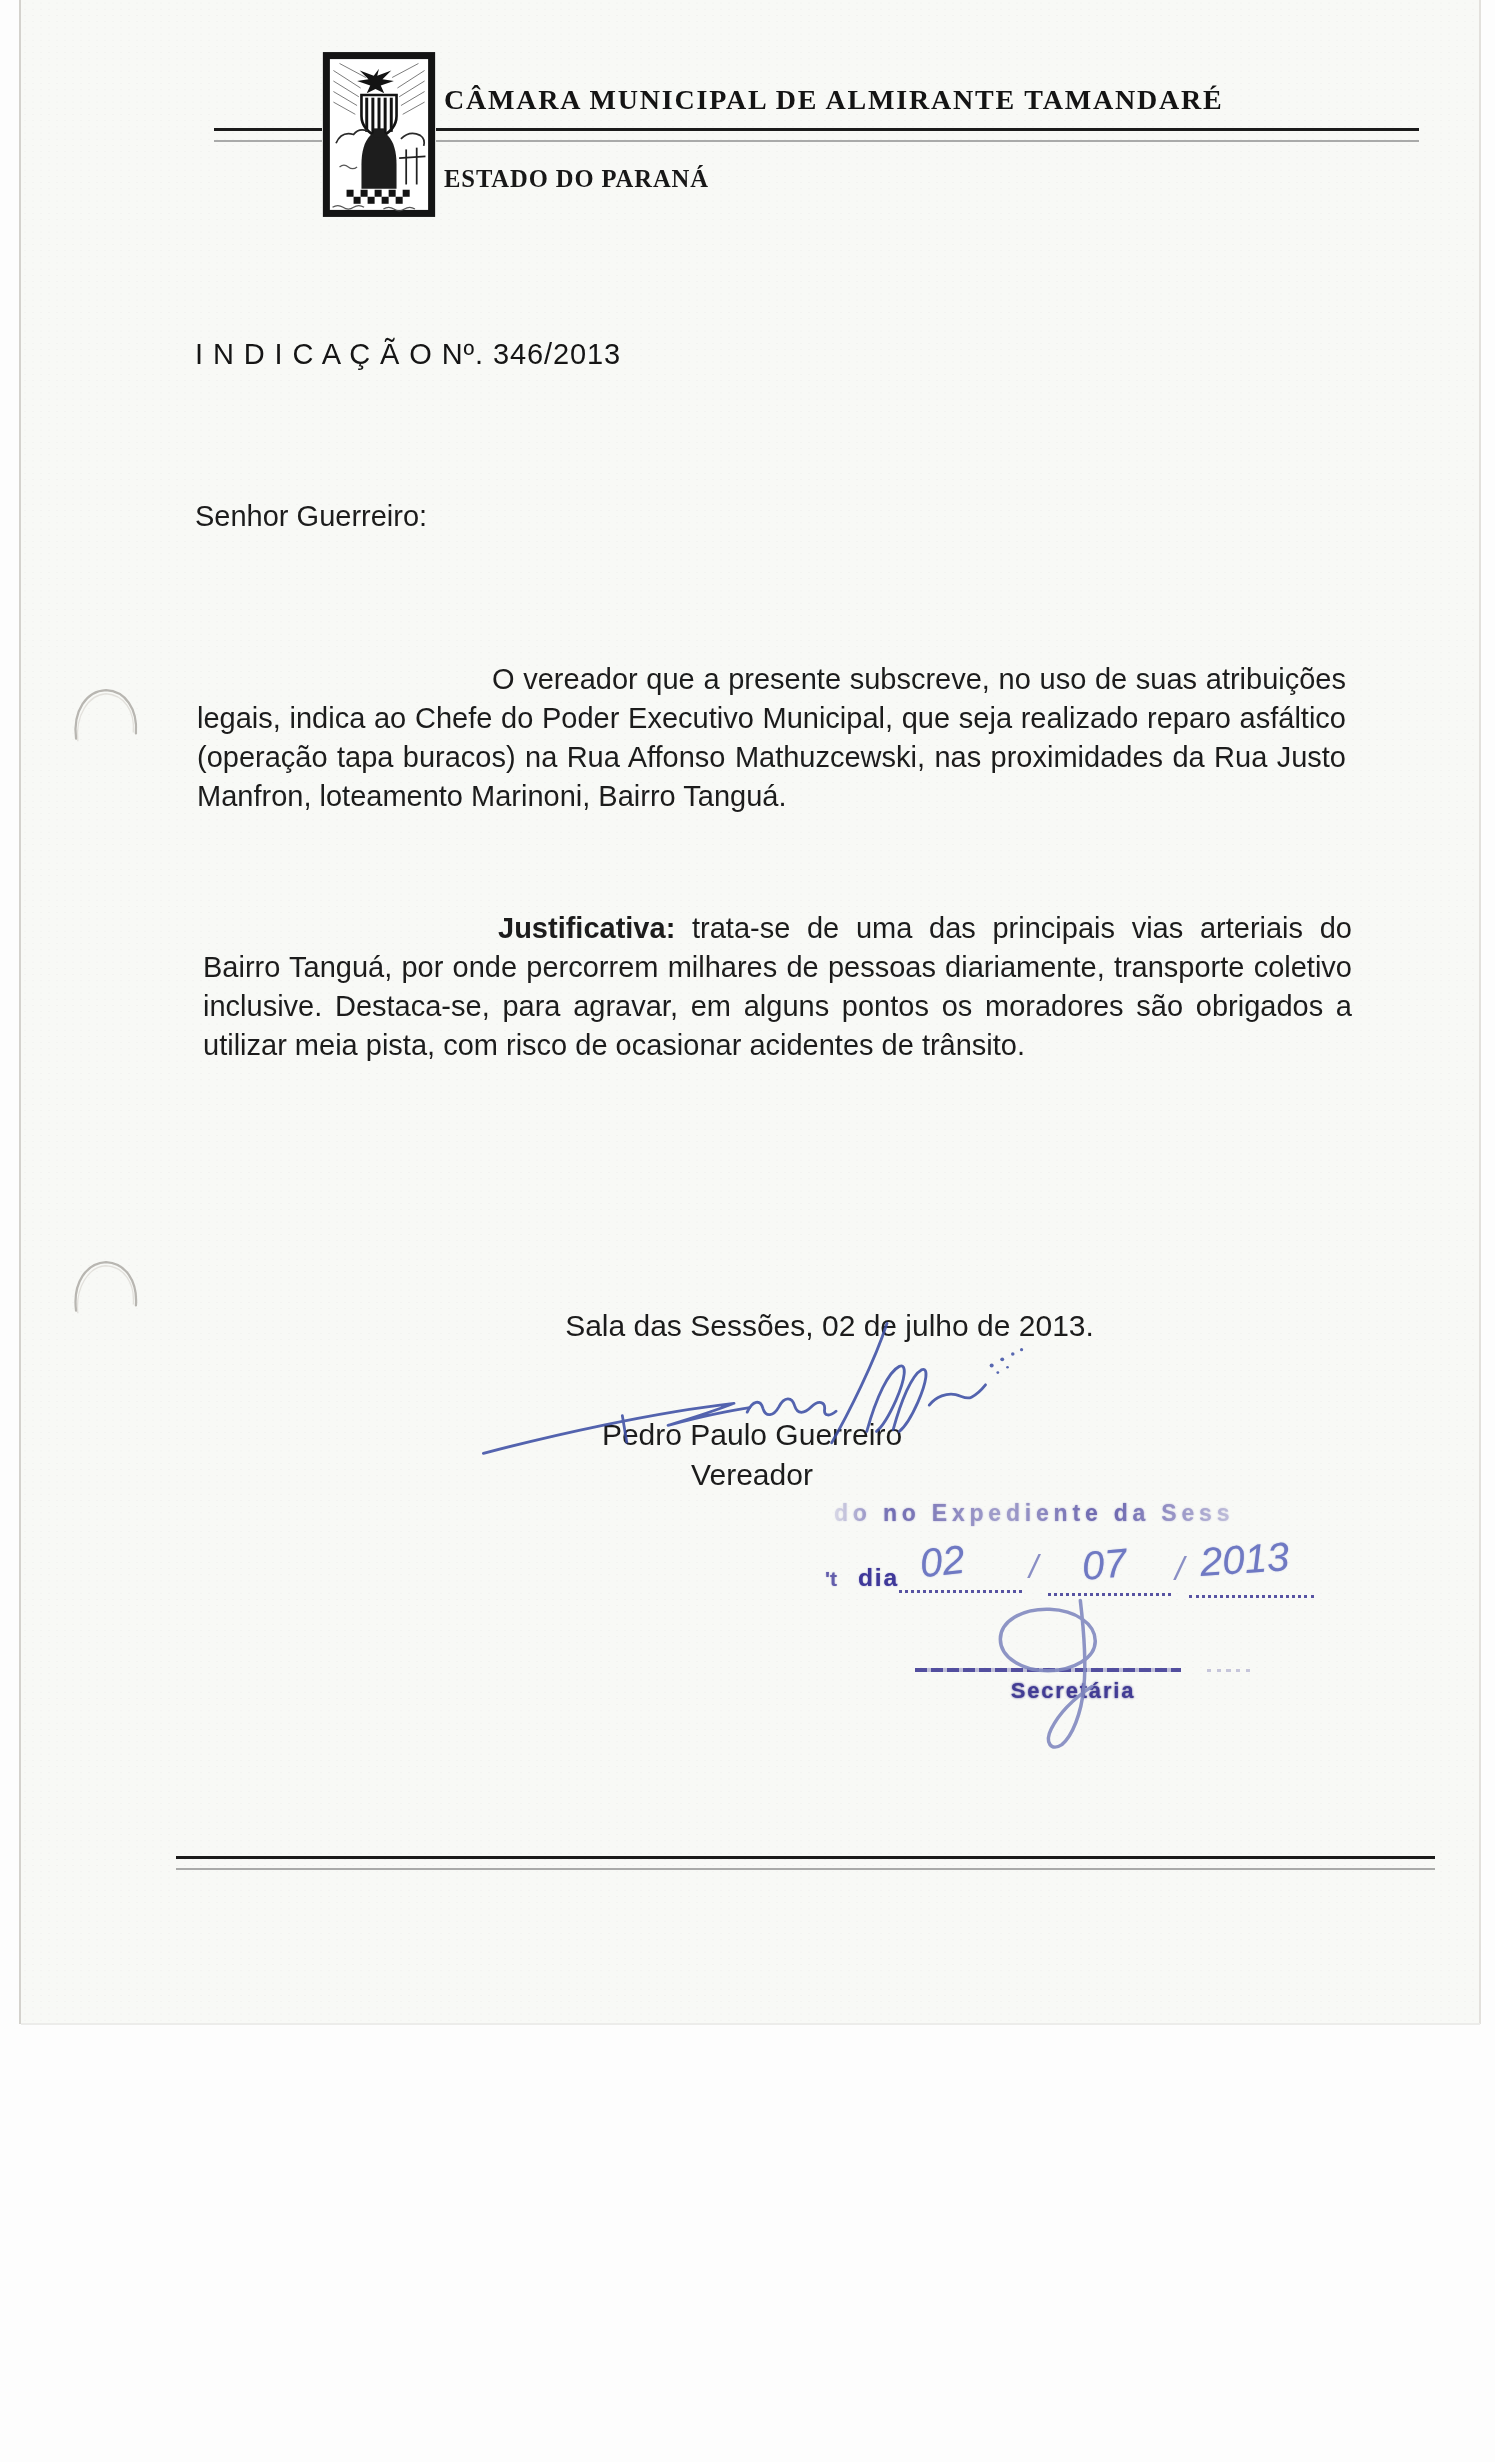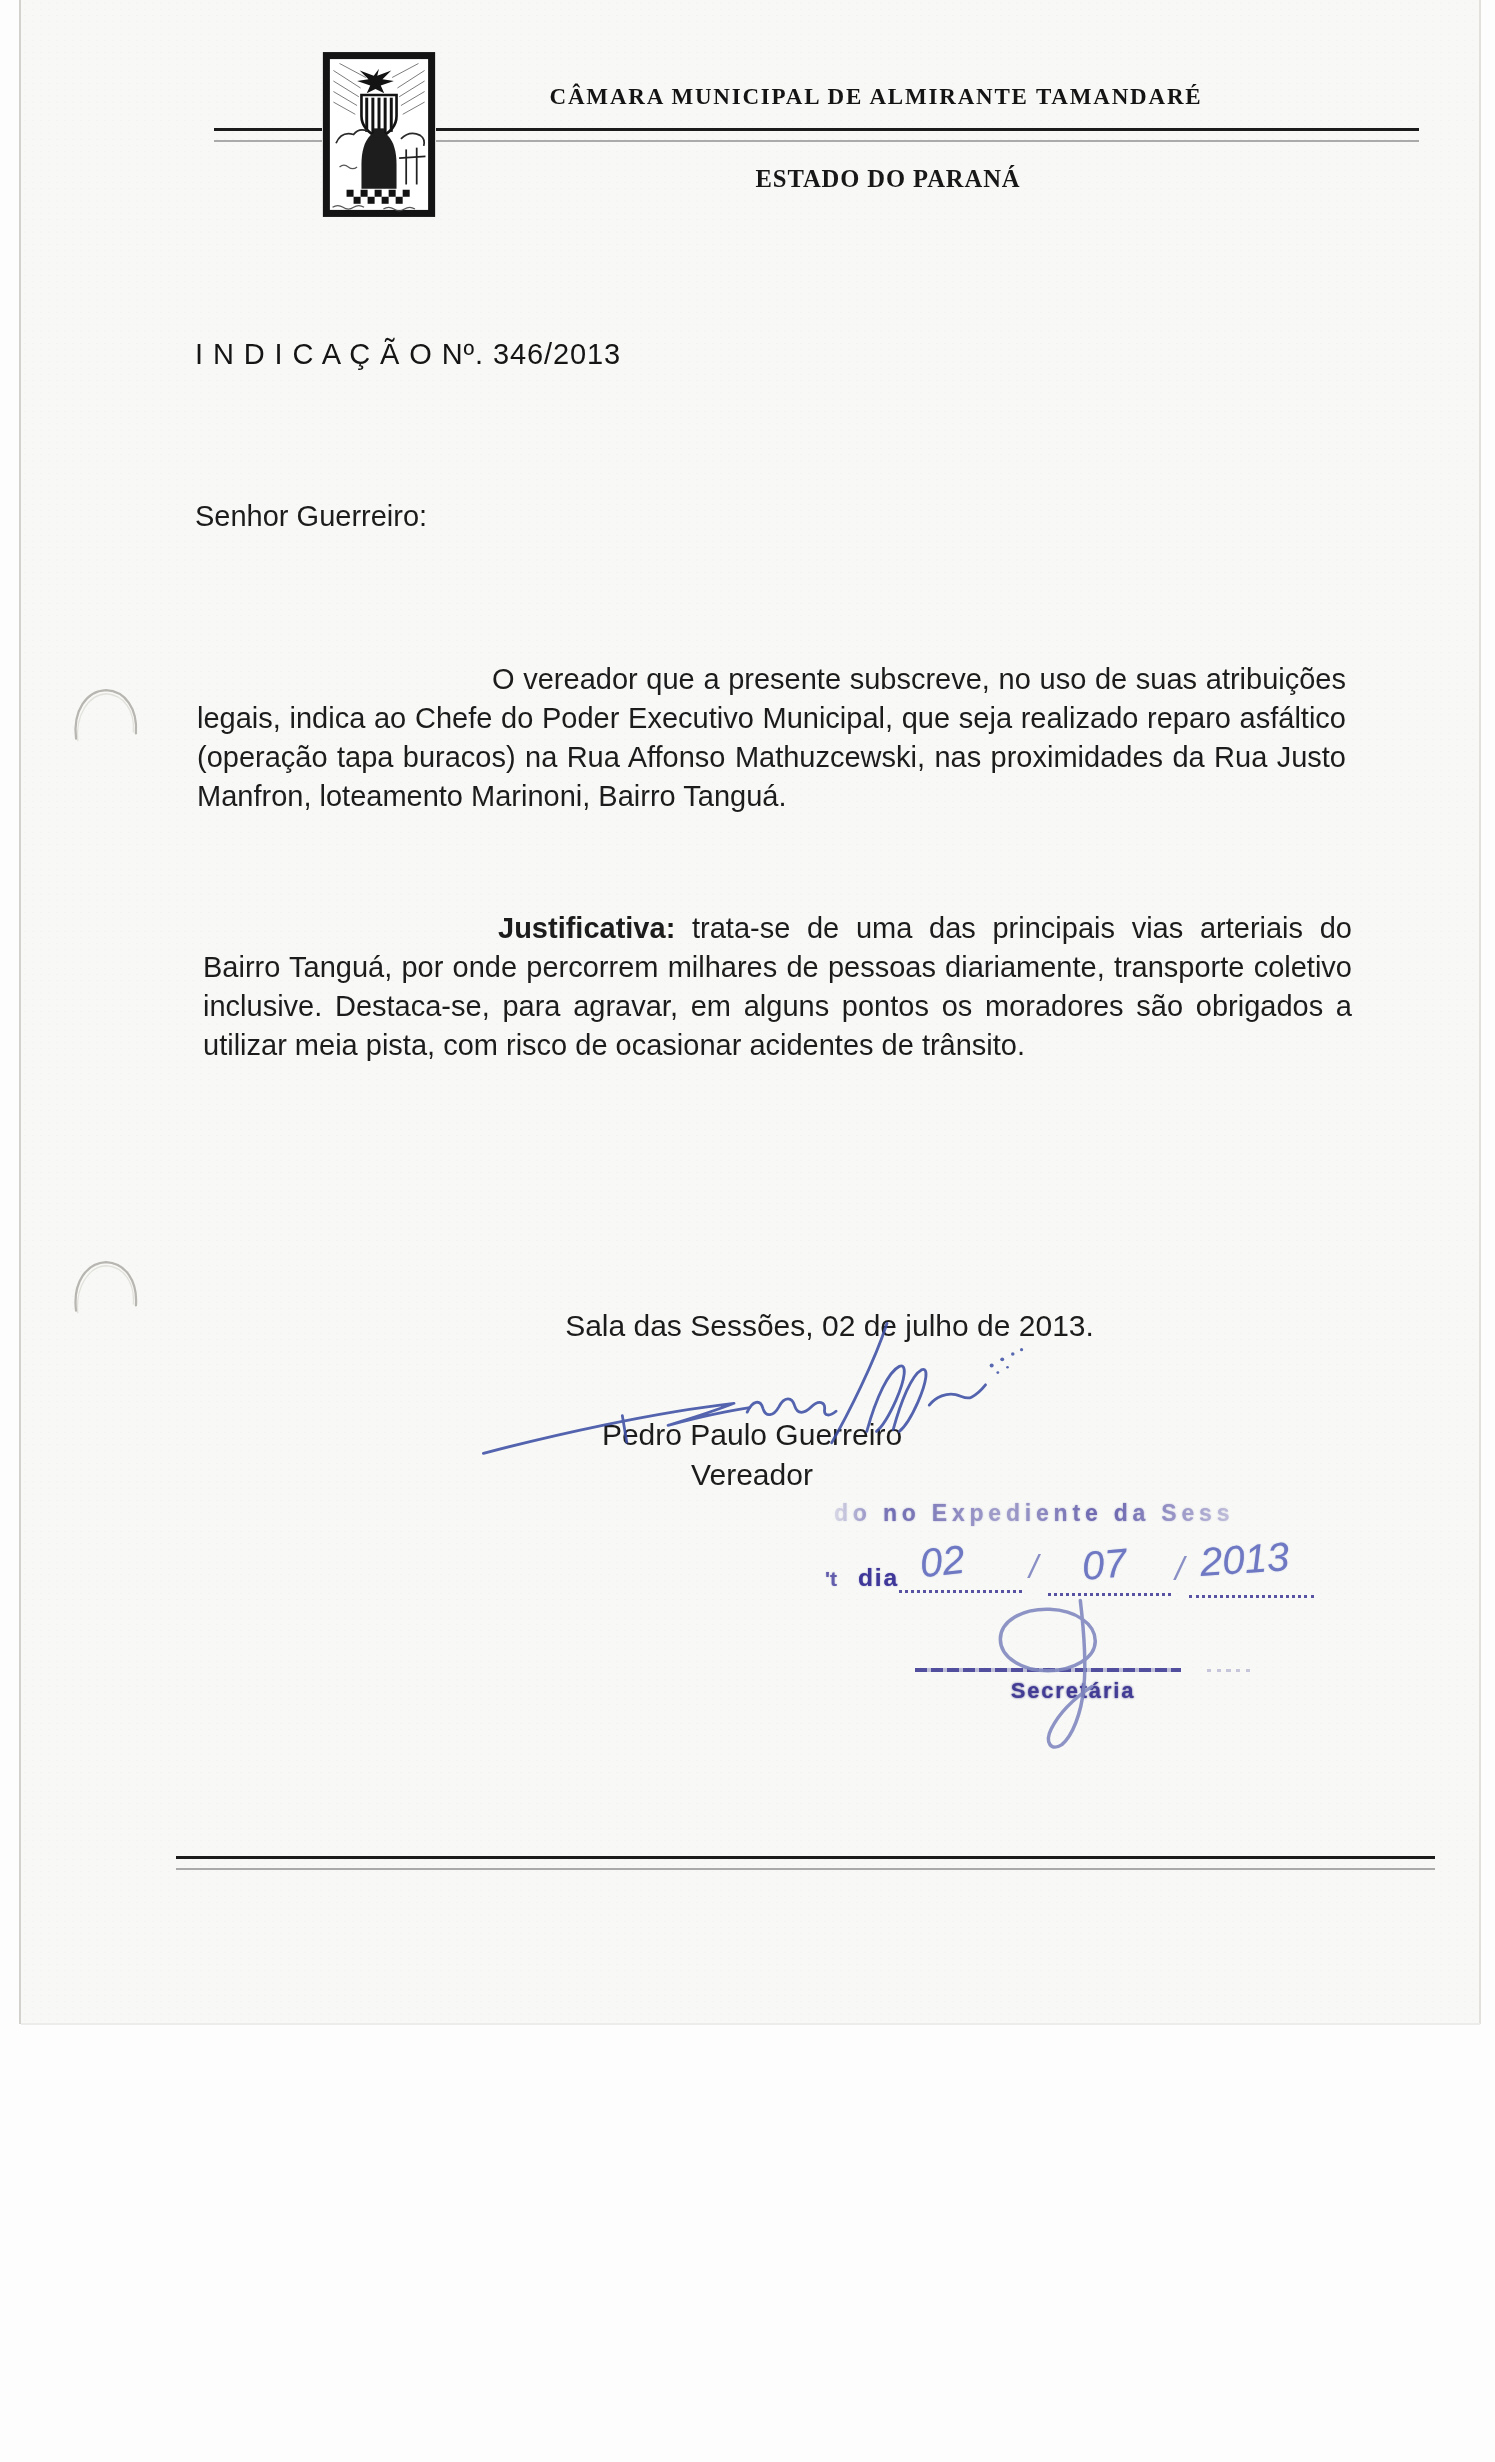--- a/index.html
+++ b/index.html
@@ -11,23 +11,23 @@
       background-image:radial-gradient(#ededeb 0.5px, transparent 0.6px);
       background-size:8px 6.2px;pointer-events:none;}
   .page-edge-left{left:19.3px;top:0;width:1.8px;height:2024px;background:#d4d2cd;}
   .page-edge-right{left:1479px;top:0;width:1.8px;height:2024px;background:#e3e1dd;}
   .page-edge-bottom{left:21px;top:2023px;width:1459px;height:1.8px;background:#ececea;}
 
   .serif{font-family:"Liberation Serif","DejaVu Serif",serif;}
   .rule-dark{height:2.6px;background:#1b1b1b;}
   .rule-light{height:1.8px;background:#8f8f8f;opacity:.75;}
 
-  .org-title{left:432px;top:84px;width:888px;text-align:center;
-      font-size:23px;font-weight:bold;letter-spacing:1.8px;color:#141414;}
-  .org-state{left:444px;top:165px;width:888px;text-align:center;
+  .org-title{left:444px;top:84px;width:888px;
+      font-size:28px;font-weight:bold;letter-spacing:1.8px;color:#141414;}
+  .org-state{left:444px;top:165px;width:888px;text-align:left;
       font-size:24.6px;font-weight:bold;letter-spacing:0.9px;color:#181818;}
 
   .doc-heading{left:195px;top:338px;font-size:29px;letter-spacing:0.9px;white-space:pre;color:#151515;}
   .salutation{left:195px;top:500px;font-size:29px;}
   .para{left:195px;top:658px;width:1149px;font-size:29px;line-height:39px;
       text-align:justify;text-indent:295px;color:#1c1c1c;}
   .para2{top:901px;}
   .bold{font-weight:bold;}
   .dateline{left:255px;top:1309px;width:1149px;text-align:center;font-size:30px;}
   .signer{left:198px;top:1418px;width:1108px;text-align:center;font-size:30px;}

